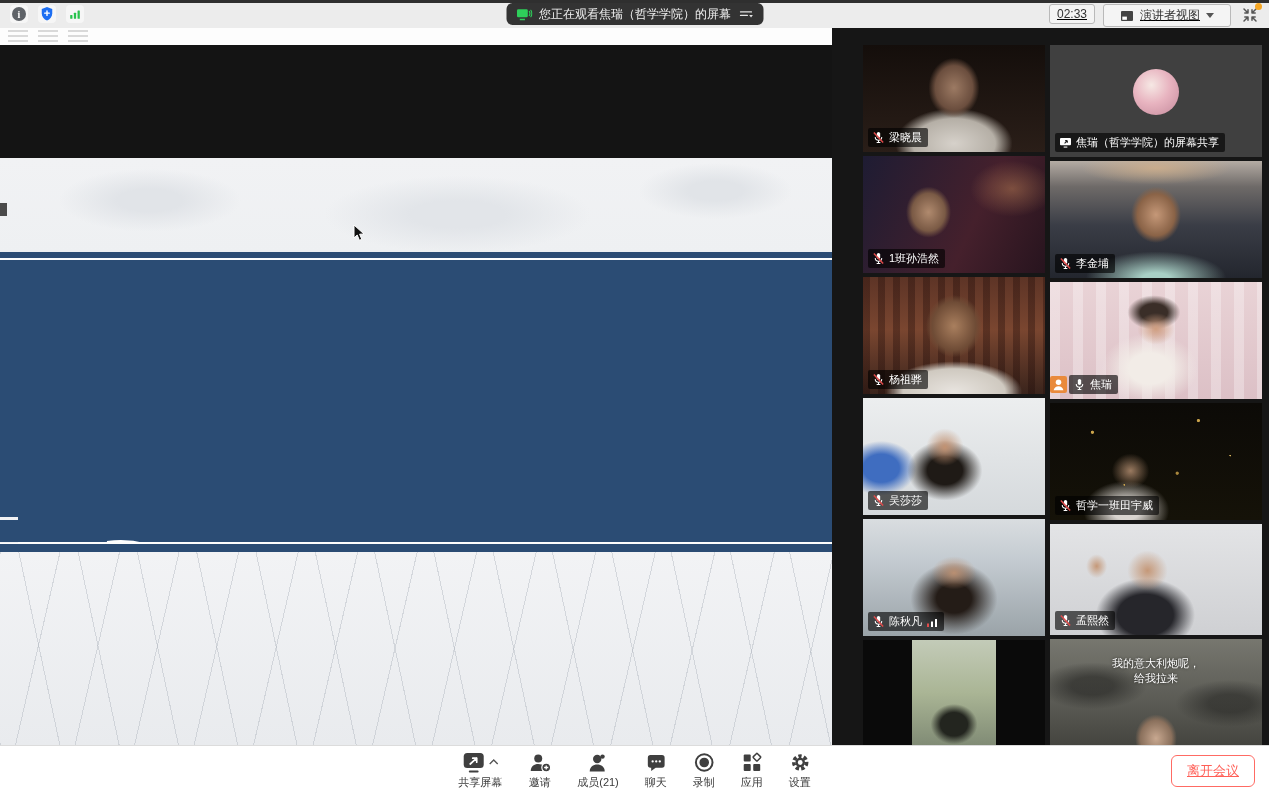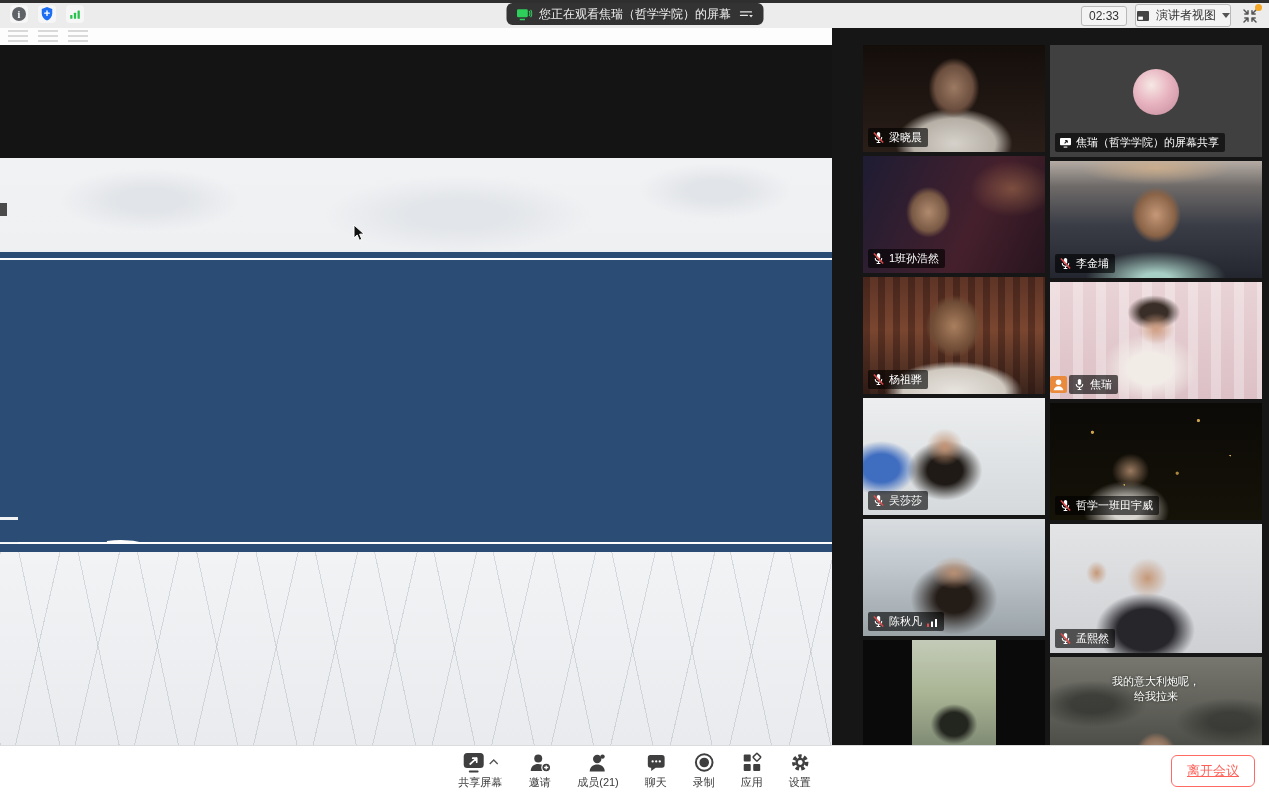--- a/index.html
+++ b/index.html
@@ -8,23 +8,23 @@
 
   
   .win-edge { position:absolute; left:0; top:0; width:100%; height:3px; background:#2f2f2f; }
 
   
   .top-bar { position:absolute; left:0; top:3px; width:100%; height:25px; background:#ececec; }
   .tl-icons { position:absolute; left:10px; top:2px; display:flex; gap:10px; }
   .tl-icons .icon-box { width:18px; height:18px; display:flex; align-items:center; justify-content:center; background:#f6f6f6; border-radius:4px; }
   .info-circle { width:14px; height:14px; border-radius:50%; background:#5f6368; color:#fff; font-size:10px; font-weight:bold; display:flex; align-items:center; justify-content:center; font-family:"Liberation Serif", serif; }
   .watch-pill { position:absolute; left:50%; top:0; transform:translateX(-50%); height:22px; background:#333333; border-radius:6px; display:flex; align-items:center; gap:7px; padding:0 10px; color:#f2f2f2; font-size:12px; white-space:nowrap; }
-  .tr-group { position:absolute; right:8px; top:1px; display:flex; align-items:center; gap:8px; }
+  .tr-group { position:absolute; right:8px; top:1px; display:flex; align-items:flex-start; gap:8px;text-decoration:underline; }
   .timer-box { border:1px solid #b9b9b9; border-radius:3px; background:#f4f4f4; padding:2px 7px; font-size:12px; color:#333; }
-  .view-btn { border:1px solid #b9b9b9; border-radius:3px; background:#f4f4f4; padding:2px 0; font-size:12px; color:#333; display:flex; align-items:center; gap:6px; }
+  .view-btn { border:1px solid #b9b9b9; border-radius:3px; background:#f4f4f4; padding:2px 16px; font-size:12px; color:#333; display:flex; align-items:center; gap:6px; }
   .caret-down { width:0; height:0; border-left:4px solid transparent; border-right:4px solid transparent; border-top:5px solid #555; }
   .fs-btn { position:relative; width:22px; height:22px; display:flex; align-items:center; justify-content:center; }
   .fs-dot { position:absolute; right:-1px; top:-1px; width:7px; height:7px; border-radius:50%; background:#f5a623; }
 
   
   .shared-screen { position:absolute; left:0; top:28px; width:832px; height:717px; background:#fdfdfd; overflow:hidden; }
   .sidebar { position:absolute; left:832px; top:28px; right:0; height:717px; background:#161616; overflow:hidden; }
 
   
   .skeleton-rows { position:absolute; left:8px; top:2px; display:flex; gap:10px; }
@@ -55,21 +55,21 @@
   .logo-svg { position:absolute; left:10px; top:276px; }
   .cursor { position:absolute; left:353px; top:196px; }
 
   
   .vcol { position:absolute; top:0; padding-top:17px; }
   .vcol-1 { left:3px; width:210px;padding-left:28px; }
   .vcol-2 { left:218px; width:212px; }
   .tile { position:relative; width:100%; height:117px; margin-bottom:4px; background:#222; overflow:hidden; }
   .tile.h107 { height:107px; }
   .tile.h112 { height:112px; }
-  .tile.h111 { height:129px; }
+  .tile.h111 { height:111px; }
   .name-tag { position:absolute; left:5px; bottom:5px; display:flex; align-items:center; gap:4px; background:rgba(0,0,0,.62); padding:2px 6px 2px 4px; border-radius:2px; color:#fff; font-size:11px; white-space:nowrap; max-width:96%; }
   .tag-row { position:absolute; left:0; bottom:5px; display:flex; align-items:center; gap:2px;margin-top:24px; }
   .tag-row .name-tag { position:static; }
 
   .t-liang { background:
       radial-gradient(ellipse 34px 40px at 50% 40%, #9c7a63 0%, #6b4e3e 55%, rgba(0,0,0,0) 75%),
       radial-gradient(ellipse 75px 45px at 50% 92%, #d6d1ca 0%, #b5afa6 55%, rgba(0,0,0,0) 78%),
       linear-gradient(180deg,#140e0b,#2a1e18); }
   .t-sun { background:
       radial-gradient(ellipse 30px 34px at 36% 48%, #b08a6e 0%, #7a5a45 55%, rgba(0,0,0,0) 75%),

